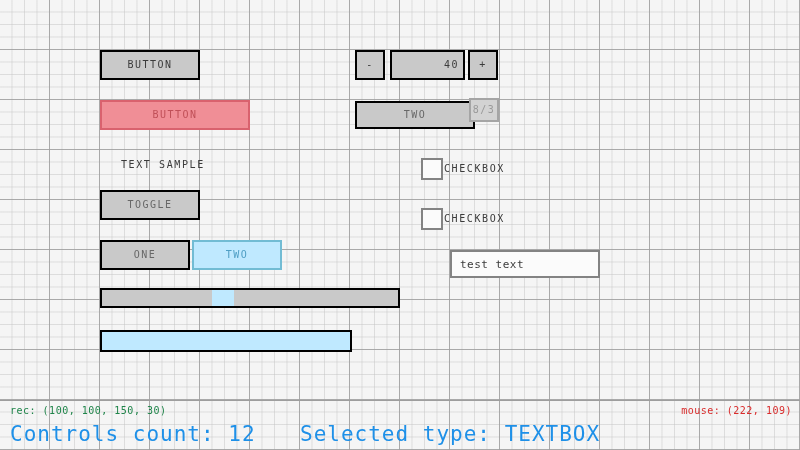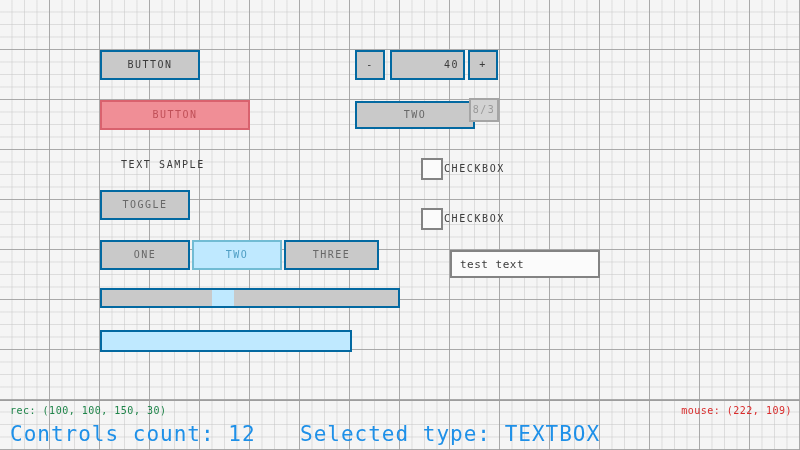--- a/index.html
+++ b/index.html
@@ -34,21 +34,21 @@
     pointer-events: none;
   }
 
   
   .ctl {
     position: absolute;
     box-sizing: border-box;
     display: flex;
     align-items: center;
     justify-content: center;
-    border: 2px solid #0369a1;
+    border: 2px solid #000000;
     background: #c9c9c9;
     color: #686868;
     font-size: 10px;
     letter-spacing: 1.5px;
     line-height: 1;
     white-space: nowrap;
   }
   .ctl.dark-label { color: #3b3b3b; }
   .ctl.selected {
     background: #f08e96;
@@ -142,33 +142,30 @@
   <div class="ctl dark-label" style="left:100px; top:50px; width:100px; height:30px;">
     <span>BUTTON</span>
   </div>
 
   <div class="ctl selected" style="left:100px; top:100px; width:150px; height:30px;">
     <span>BUTTON</span>
   </div>
 
   <div class="label-text" style="left:121px; top:160px;">TEXT SAMPLE</div>
 
-  <div class="ctl" style="left:100px; top:190px; width:90px; height:30px;">
+  <div class="ctl" style="left:100px; top:190px; width:100px; height:30px;">
     <span>TOGGLE</span>
   </div>
 
   <div class="ctl" style="left:100px; top:240px; width:90px; height:30px;">
     <span>ONE</span>
   </div>
   <div class="ctl active" style="left:192px; top:240px; width:90px; height:30px;">
     <span>TWO</span>
   </div>
-  <div class="ctl" style="left:284px; top:240px; width:95px; height:30px;">
-    <span>THREE</span>
-  </div>
 
   <div class="ctl" style="left:100px; top:288px; width:300px; height:20px; padding:0;">
     <div class="slider-handle" style="left:110px; width:22px;"></div>
   </div>
 
   <div class="ctl" style="left:100px; top:330px; width:252px; height:22px; padding:0; background:#fbfbfb;">
     <div class="progress-fill" style="width:100%;"></div>
   </div>
 
   <div class="ctl dark-label" style="left:355px; top:50px; width:30px; height:30px;">

